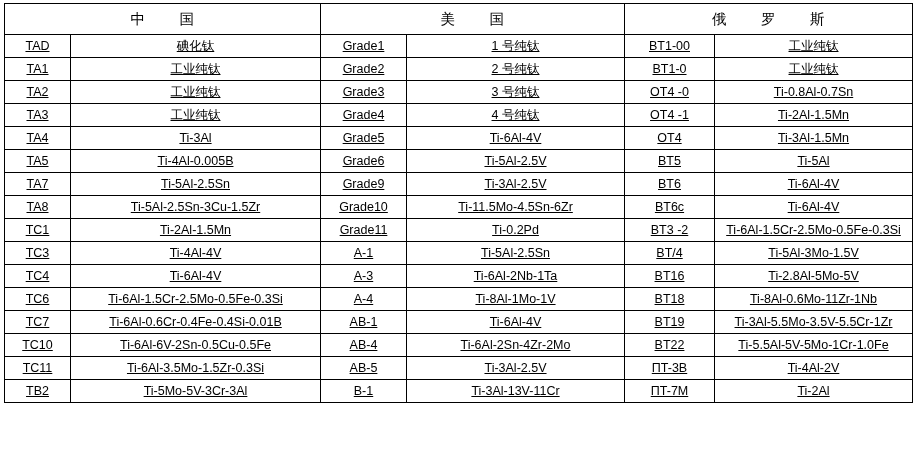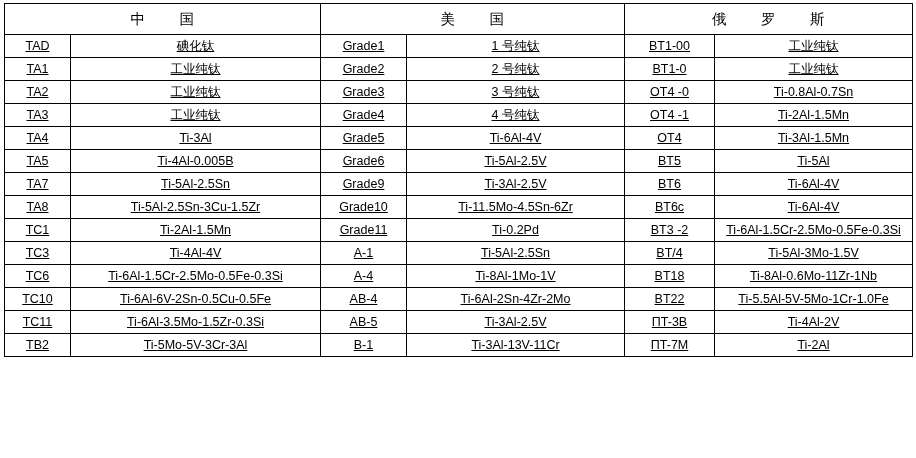--- a/index.html
+++ b/index.html
@@ -178,28 +178,44 @@
         </tr>
         <tr>
           <td class="code-col">TC3</td>
           <td class="name-col">Ti-4Al-4V</td>
           <td class="code-col">A-1</td>
           <td class="name-col">Ti-5Al-2.5Sn</td>
           <td class="code-col">BT/4</td>
           <td class="name-col">Ti-5Al-3Mo-1.5V</td>
         </tr>
         <tr>
+          <td class="code-col">TC4</td>
+          <td class="name-col">Ti-6Al-4V</td>
+          <td class="code-col">A-3</td>
+          <td class="name-col">Ti-6Al-2Nb-1Ta</td>
+          <td class="code-col">BT16</td>
+          <td class="name-col">Ti-2.8Al-5Mo-5V</td>
+        </tr>
+        <tr>
           <td class="code-col">TC6</td>
           <td class="name-col">Ti-6Al-1.5Cr-2.5Mo-0.5Fe-0.3Si</td>
           <td class="code-col">A-4</td>
           <td class="name-col">Ti-8Al-1Mo-1V</td>
           <td class="code-col">BT18</td>
           <td class="name-col">Ti-8Al-0.6Mo-11Zr-1Nb</td>
         </tr>
         <tr>
+          <td class="code-col">TC7</td>
+          <td class="name-col">Ti-6Al-0.6Cr-0.4Fe-0.4Si-0.01B</td>
+          <td class="code-col">AB-1</td>
+          <td class="name-col">Ti-6Al-4V</td>
+          <td class="code-col">BT19</td>
+          <td class="name-col">Ti-3Al-5.5Mo-3.5V-5.5Cr-1Zr</td>
+        </tr>
+        <tr>
           <td class="code-col">TC10</td>
           <td class="name-col">Ti-6Al-6V-2Sn-0.5Cu-0.5Fe</td>
           <td class="code-col">AB-4</td>
           <td class="name-col">Ti-6Al-2Sn-4Zr-2Mo</td>
           <td class="code-col">BT22</td>
           <td class="name-col">Ti-5.5Al-5V-5Mo-1Cr-1.0Fe</td>
         </tr>
         <tr>
           <td class="code-col">TC11</td>
           <td class="name-col">Ti-6Al-3.5Mo-1.5Zr-0.3Si</td>

